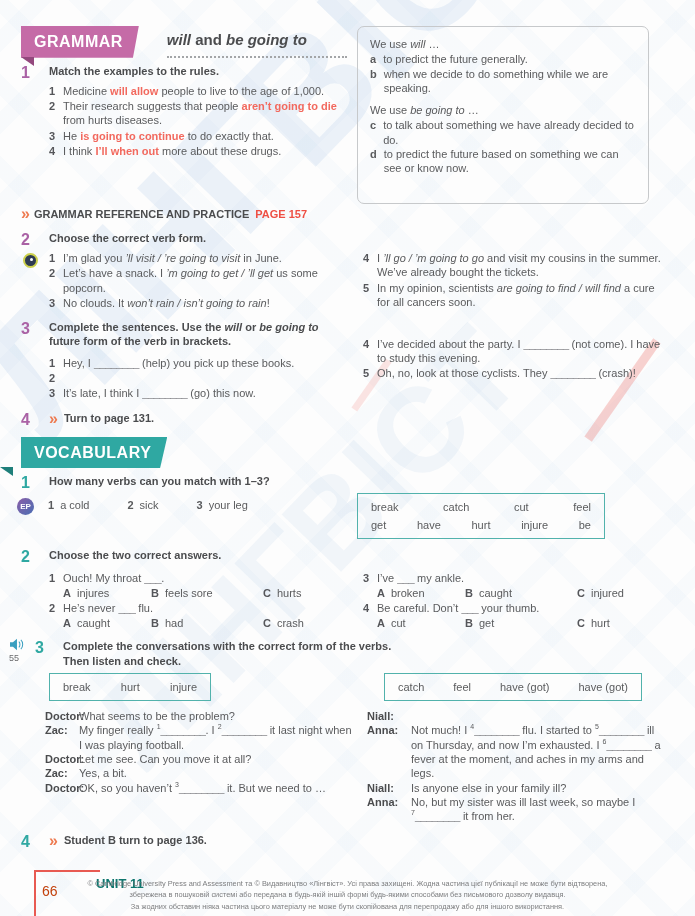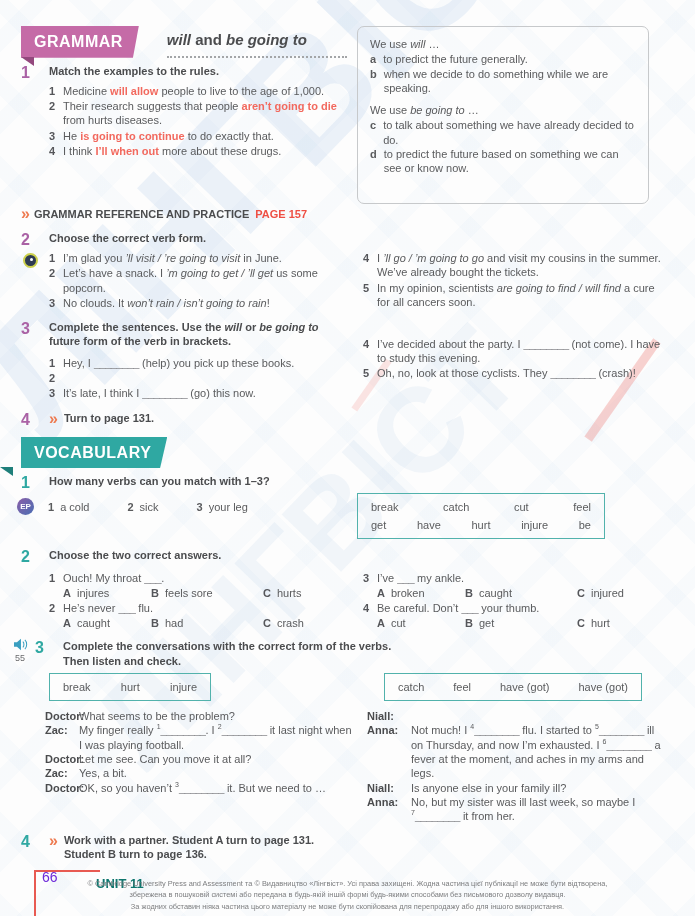--- a/index.html
+++ b/index.html
@@ -81,50 +81,50 @@
   .wordbox{border:1.5px solid #52b2ac;padding:6px 13px;box-sizing:border-box}
   .wb-row{display:flex;justify-content:space-between}
   .wb-row + .wb-row{margin-top:3px}
   .ex1-box{width:248px;margin-top:2px}
   .boxrow{display:flex;margin:5px 0 8px 28px}
   .wb-left{width:162px}
   .wb-right{margin-left:auto;margin-right:26px;width:258px}
   .wb-flex{display:flex;justify-content:space-between}
 
   
-  .prompt-row{display:flex;align-items:center;gap:38px;margin:7px 0 0 -4px}
+  .prompt-row{display:flex;align-items:flex-start;gap:38px;margin:7px 0 0 -4px}
   .prompt{display:flex;gap:6px}
   .prompt .n{font-weight:bold}
 
   
   .optrow{display:grid;grid-template-columns:88px 112px auto;margin-left:14px}
   .opt{display:flex;gap:6px}
   .opt .ol{font-weight:bold;color:#55565a}
 
   
-  .audio{position:absolute;left:-12px;top:-1px;width:22px;text-align:center}
+  .audio{position:absolute;left:-12px;top:-1px;width:22px;}
   .audio .num{font-size:9px;color:#6a6b6d;margin-top:-2px}
 
   
   .dlg{margin-left:24px}
   .dline{display:flex}
   .spk{font-weight:bold;color:#4b4c4e;flex:none}
   .dl .spk{width:34px}
   .dr .spk{width:44px}
   .dtext{flex:1}
   .dl{width:312px;flex:none}
   .dr{flex:1}
 
   .ex4line{display:flex;align-items:flex-start;gap:8px}
 
   
   .footer{position:absolute;left:0;right:0;bottom:0;height:50px;z-index:2}
   .cropmark{position:absolute;left:34px;top:4px;width:64px;height:46px;
             border-left:2.5px solid #e85a52;border-top:2.5px solid #e85a52}
-  .pagenum{position:absolute;left:42px;top:2px;font-size:14px;color:#6d28d9}
+  .pagenum{position:absolute;left:42px;top:16px;font-size:14px;color:#c2410c}
   .unitlabel{position:absolute;left:96px;top:10px;font-size:13px;font-weight:bold;color:#0f766e}
   .copyright{position:absolute;left:0;right:0;top:12px;text-align:center;
              font-size:7.4px;line-height:1.55;color:#7c7d7f}
 </style>
 </head>
 <body>
 
 <div class="wm wm1">ЛІНГВІСТ</div>
 <div class="wm wm2">ЛІНГВІСТ</div>
 <div class="wm-red1"></div>
@@ -496,21 +496,20 @@
           </div>
       </div>
     </div>
   </div>
 
   <div class="ex">
     <div class="ex4line">
       <span class="ex-num v-num">4</span>
       <span class="chev">»</span>
       <span class="h">
-        <div>Work with a partner. Student A turn to page 131.</div>
         <div>Student B turn to page 136.</div>
       </span>
     </div>
   </div>
 
 </div>
 
 <div class="footer">
   <div class="cropmark"></div>
   <span class="pagenum">66</span>

